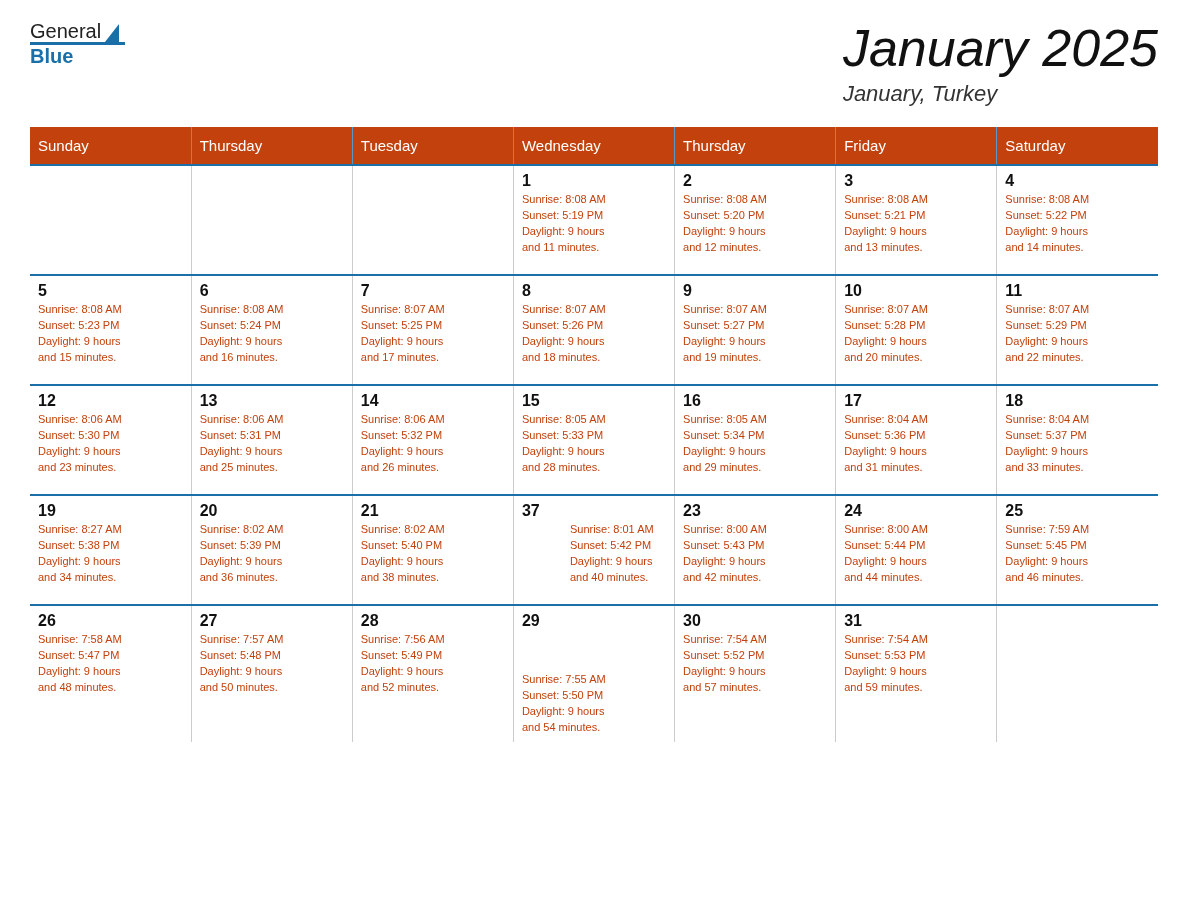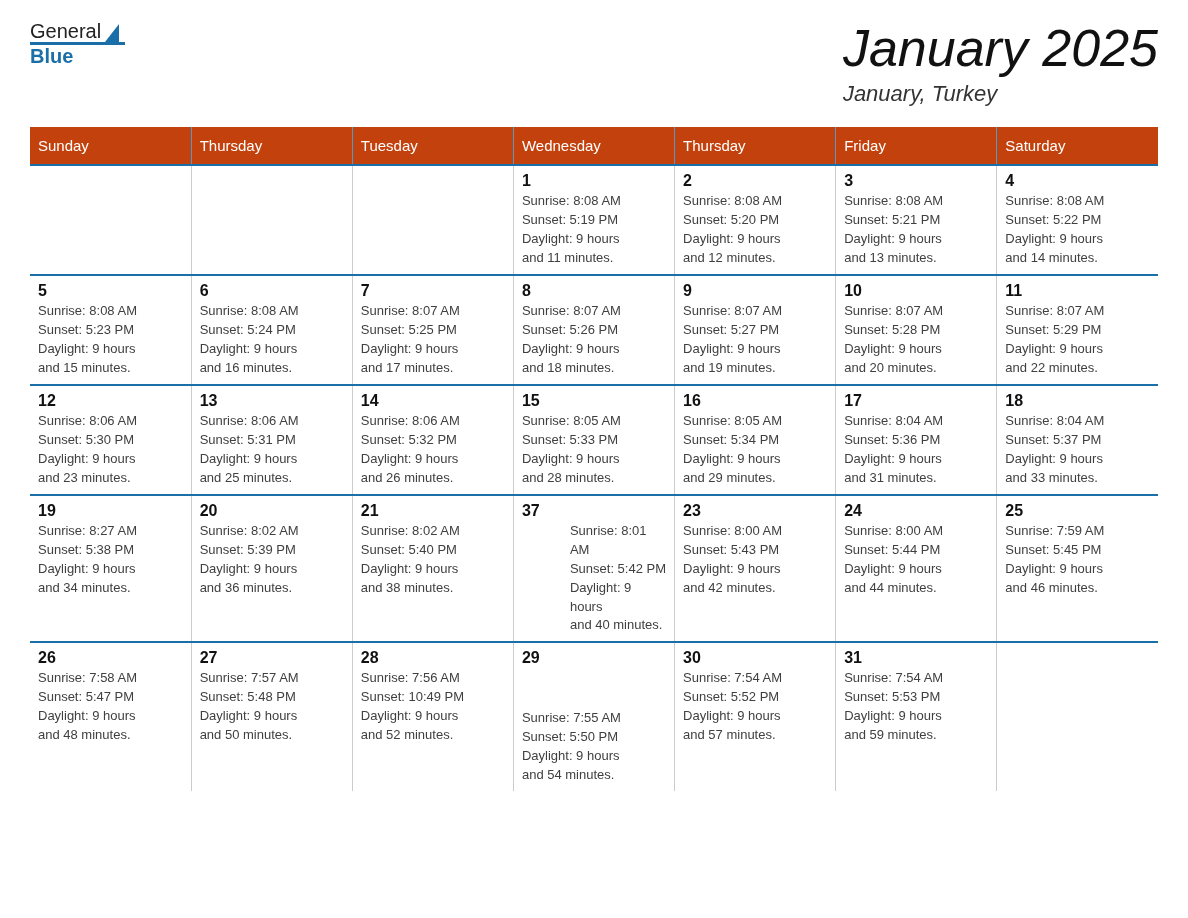--- a/index.html
+++ b/index.html
@@ -79,22 +79,22 @@
       border-right: none;
     }
     .day-number {
       font-size: 16px;
       font-weight: bold;
       color: #111;
       display: block;
       margin-bottom: 2px;
     }
     .day-info {
-      font-size: 13px;
-      color: #404040;
+      font-size: 11px;
+      color: #c2410c;
       line-height: 1.45;
     }
     .empty-cell {
       background: #fff;
     }
   </style>
 </head>
 <body>
 
 <div class="header">
@@ -324,21 +324,21 @@
         <td>
           <span class="day-number">27</span>
           <div class="day-info" style="white-space: pre-line;">Sunrise: 7:57 AM
 Sunset: 5:48 PM
 Daylight: 9 hours
 and 50 minutes.</div>
         </td>
         <td>
           <span class="day-number">28</span>
           <div class="day-info" style="white-space: pre-line;">Sunrise: 7:56 AM
-Sunset: 10:49 PM
+Sunset: 5:49 PM
 Daylight: 9 hours
 and 52 minutes.</div>
         </td>
         <td>
           <span class="day-number">29</span>
           <div class="day-info" style="white-space: pre-line; margin-top: 42px;">Sunrise: 7:55 AM
 Sunset: 5:50 PM
 Daylight: 9 hours
 and 54 minutes.</div>
         </td>

